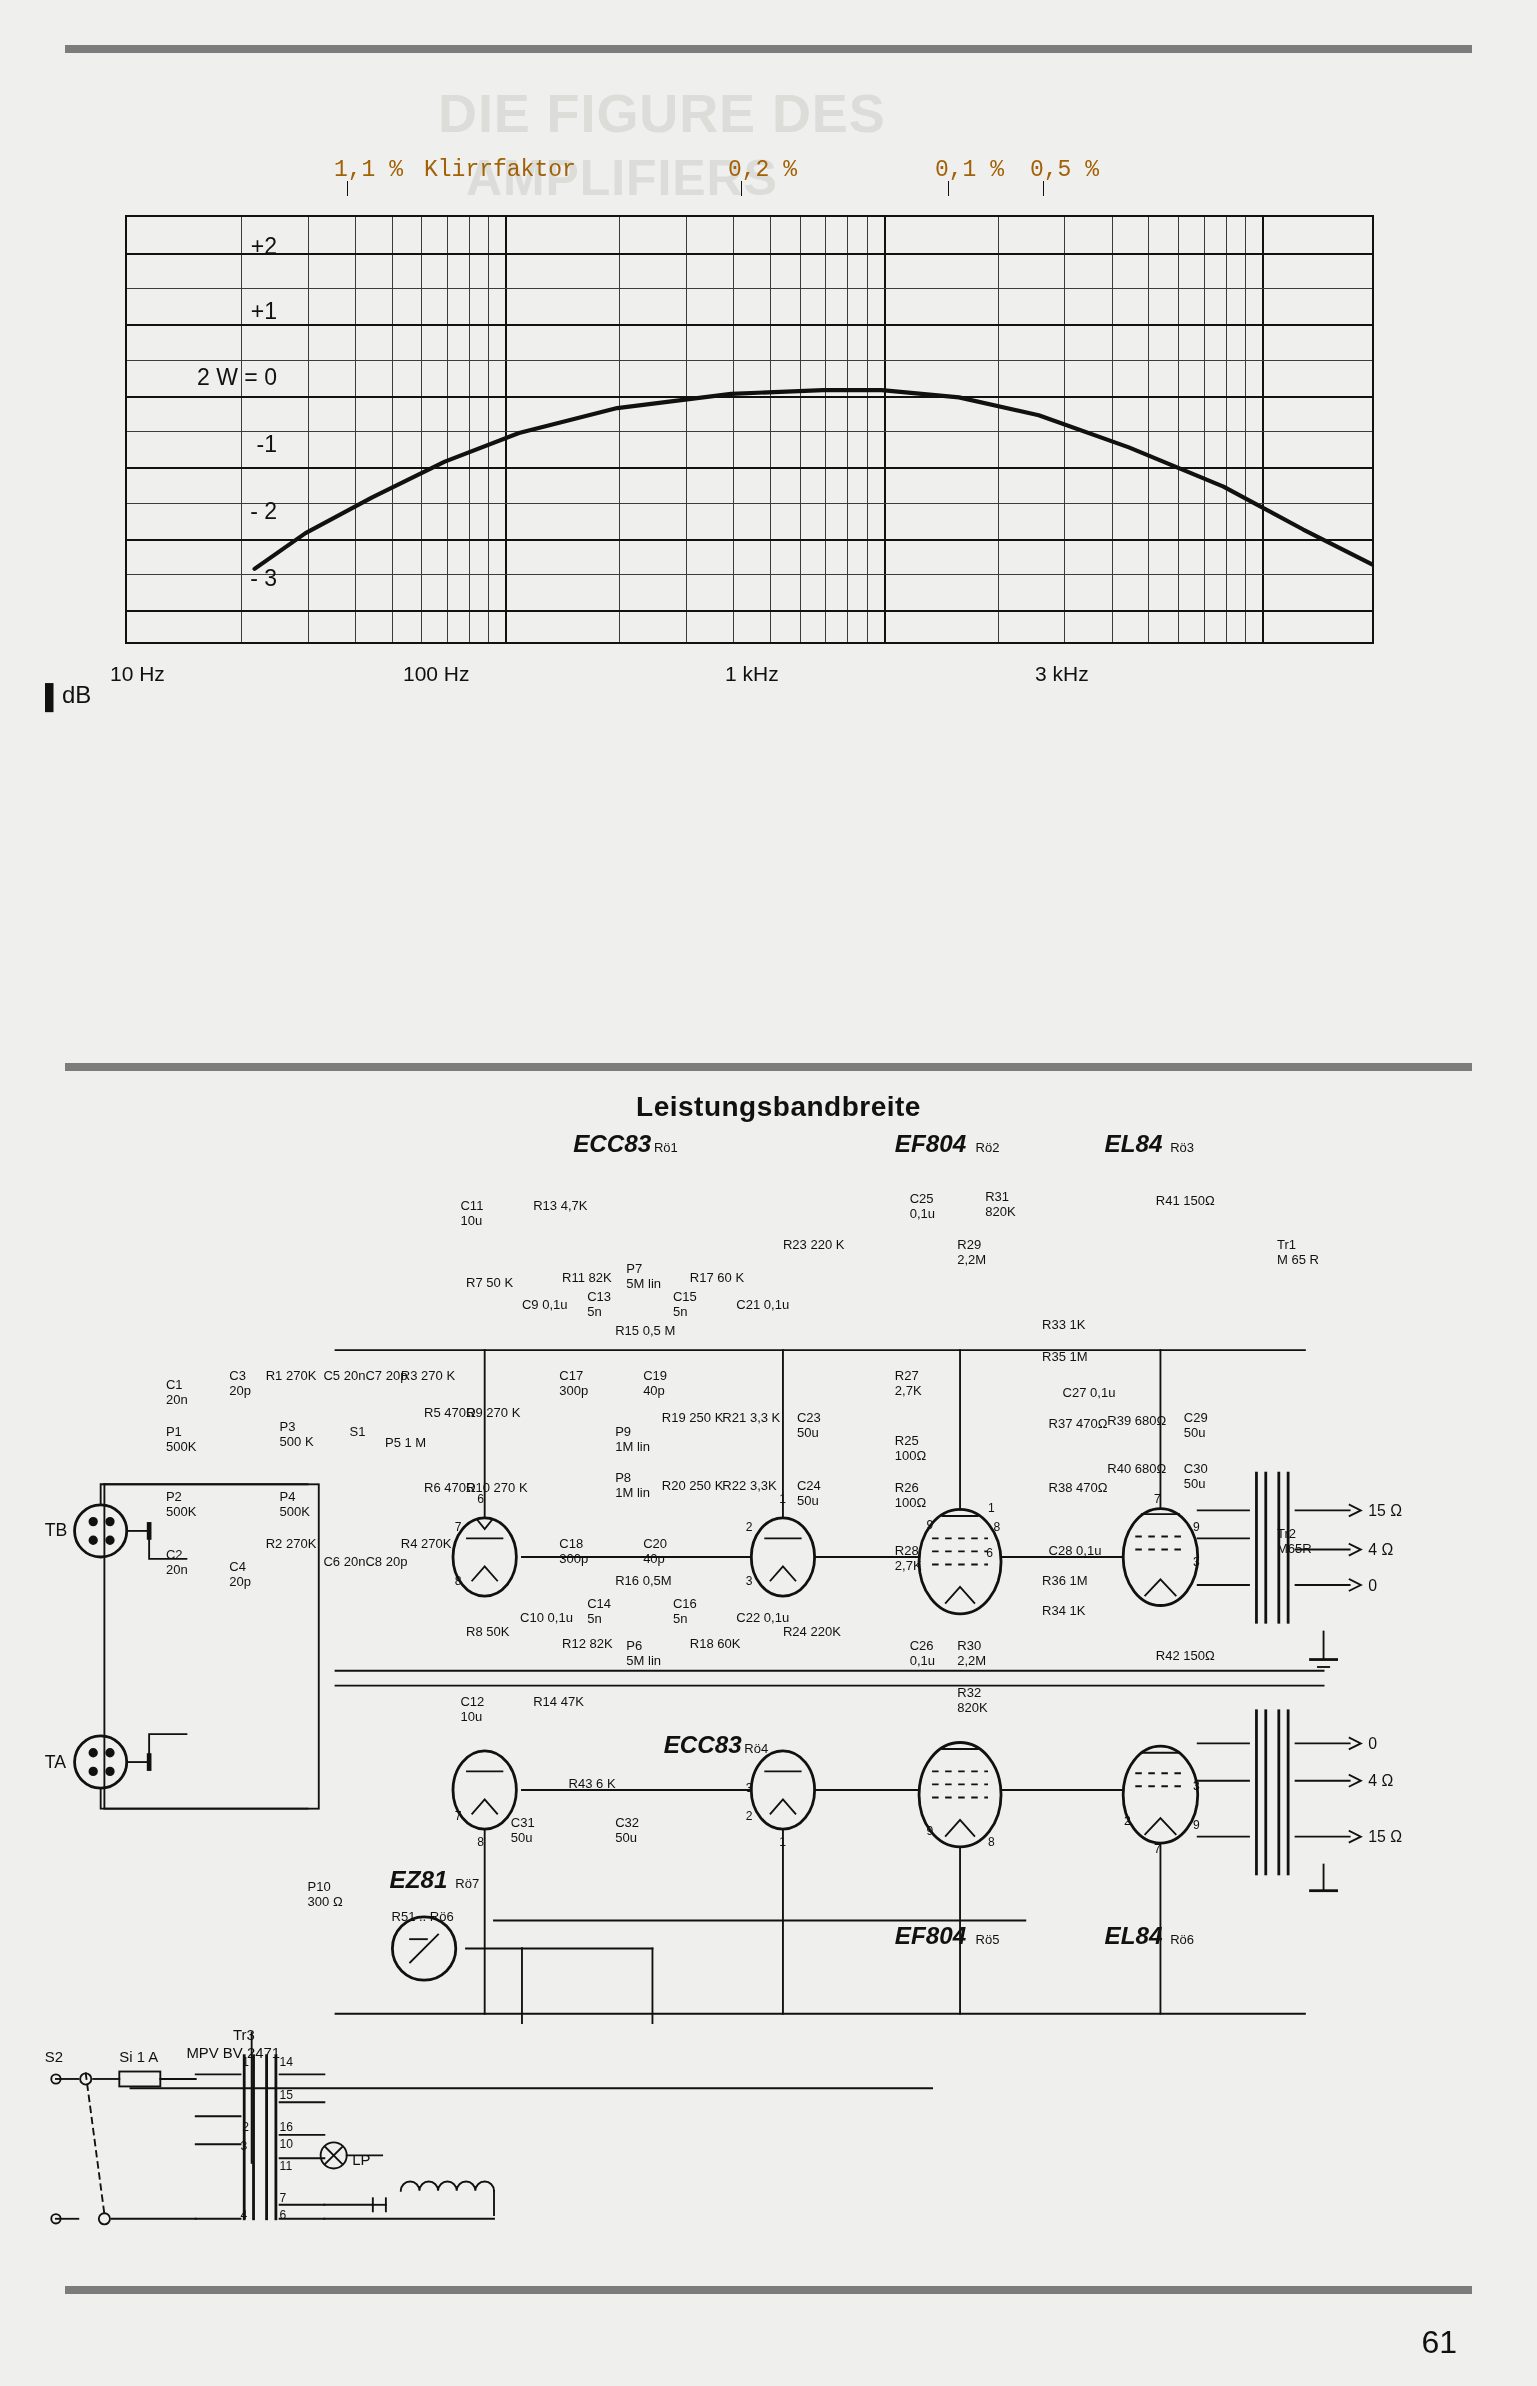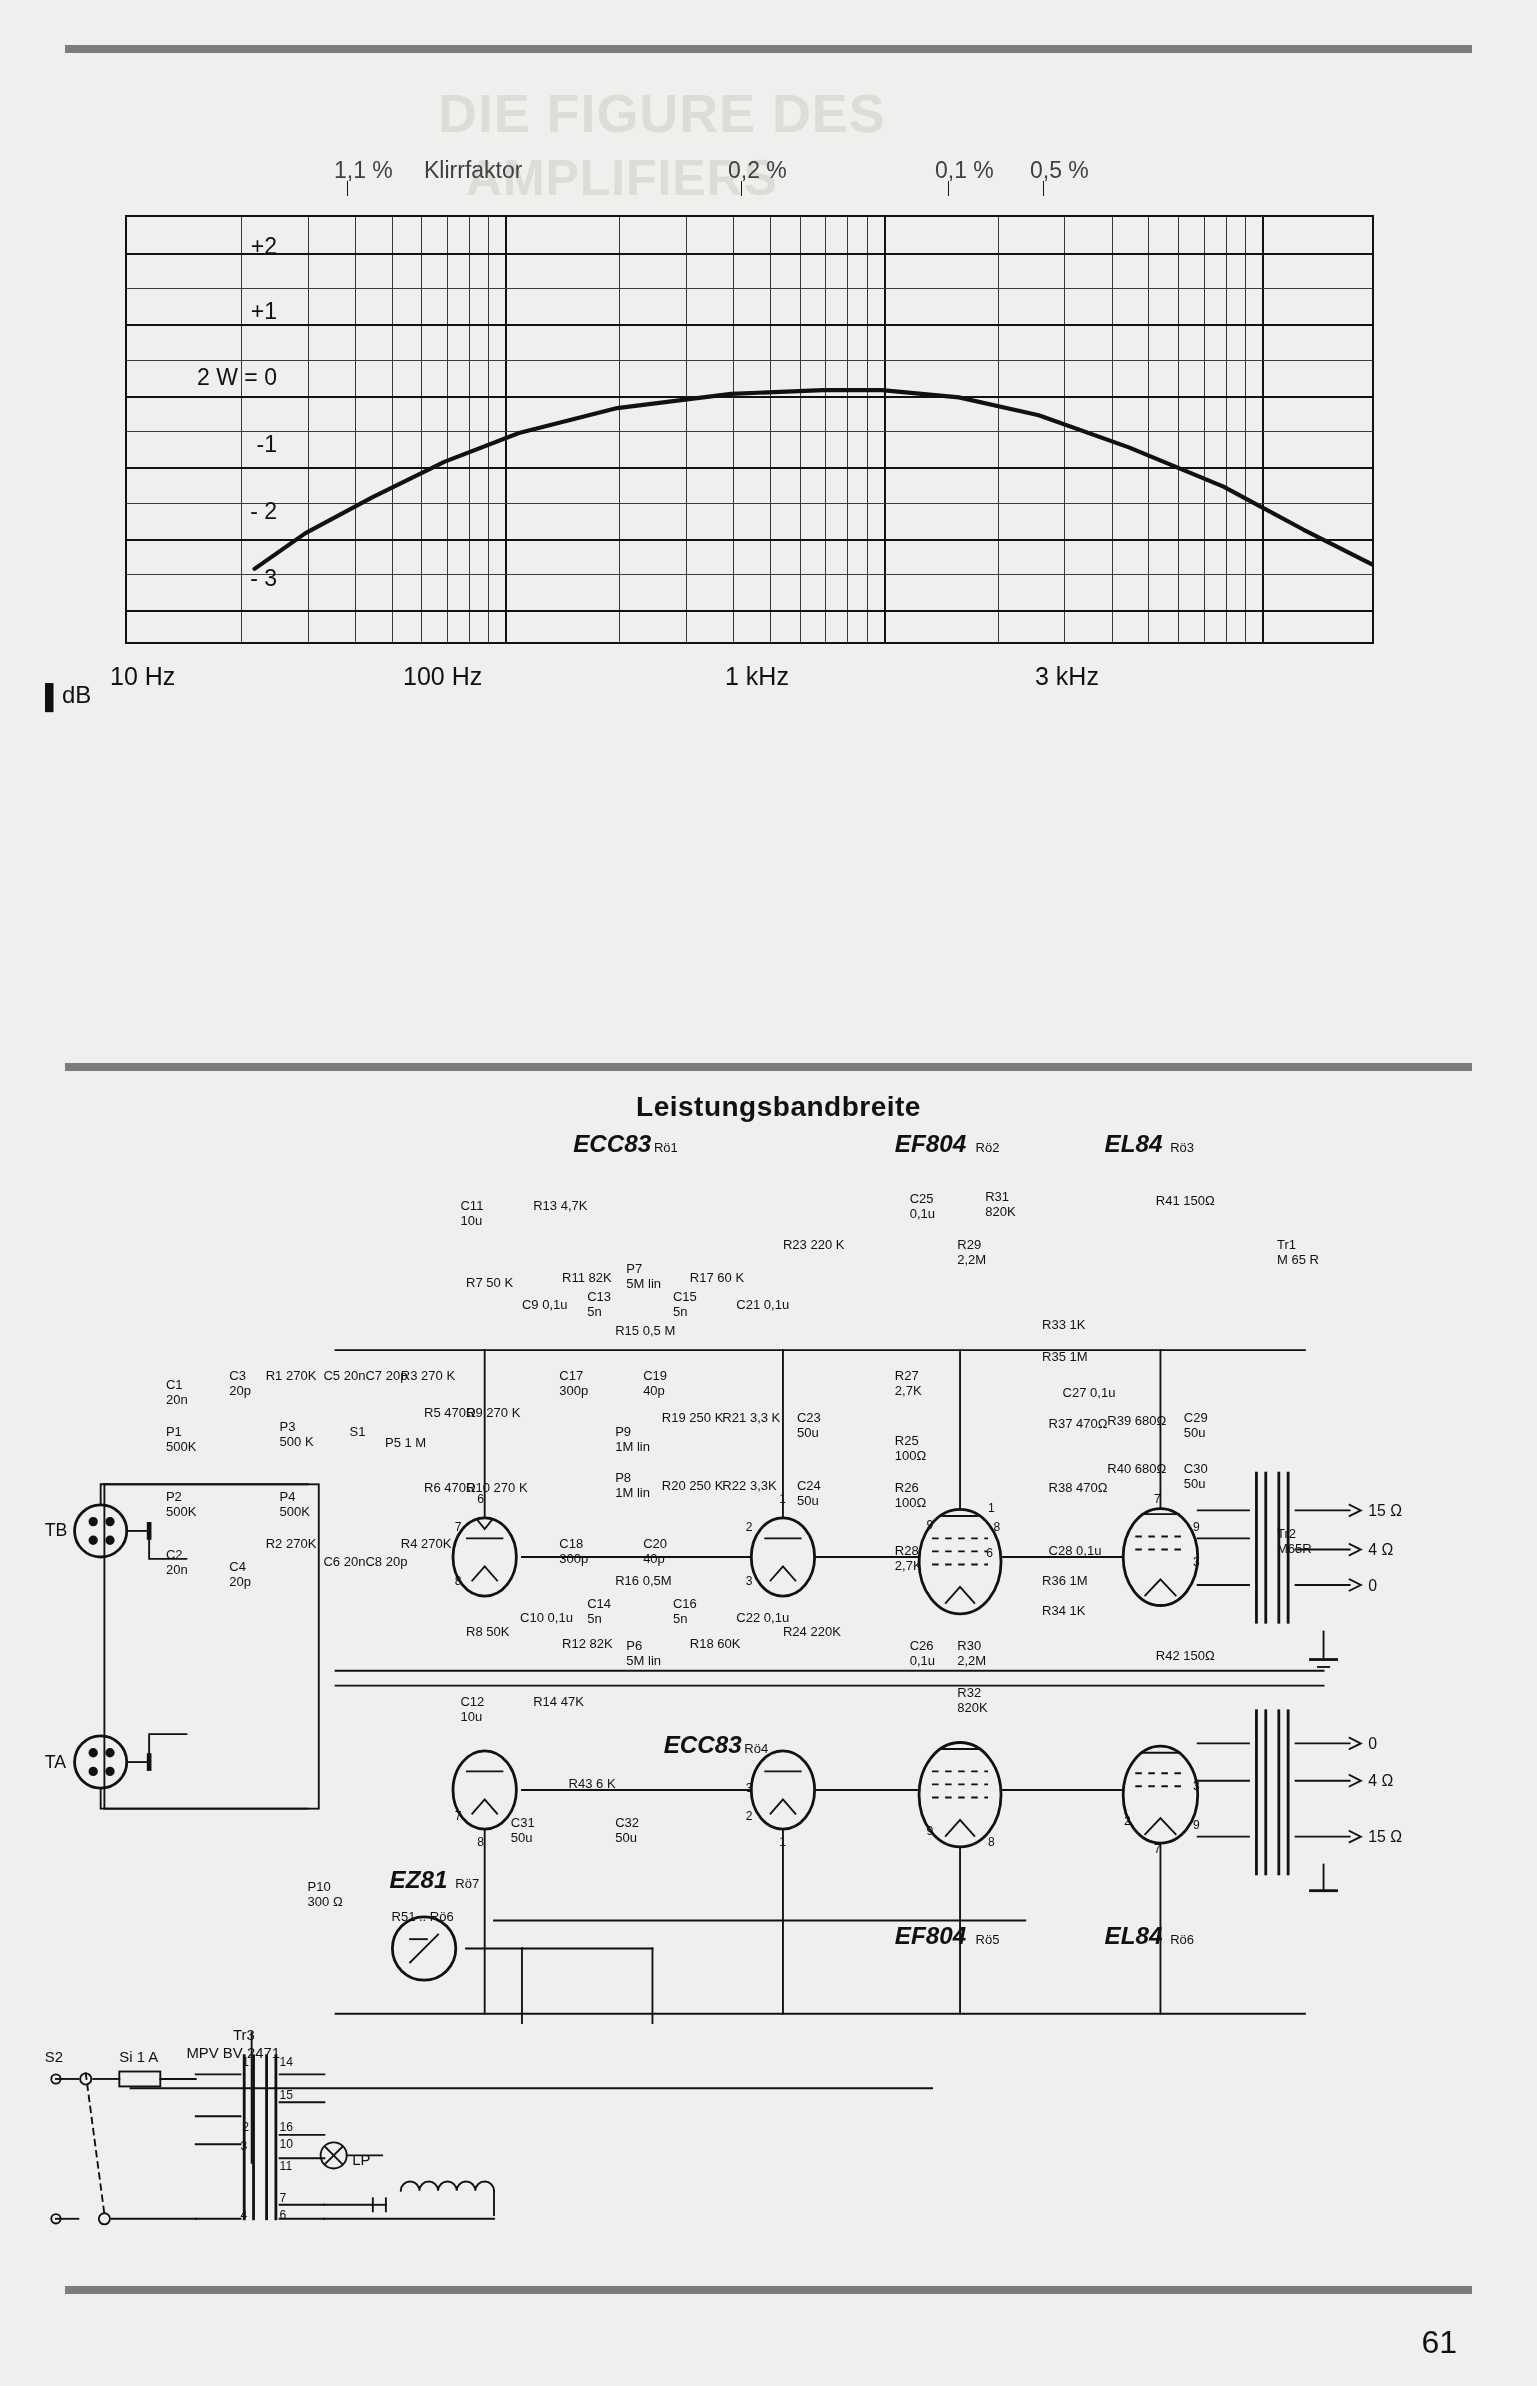--- a/index.html
+++ b/index.html
@@ -35,25 +35,25 @@
     position:absolute;left:125px;top:75px;width:1249px;height:429px;
     border:2.8px solid #111;background:transparent;
     box-sizing:border-box;
   }
   .vline{position:absolute;top:0;bottom:0;width:0.9px;background:#3b3b3b;}
   .vline.major{width:1.9px;background:#111;}
   .hline{position:absolute;left:0;right:0;height:0.9px;background:#3b3b3b;}
   .hline.major{height:1.9px;background:#111;}
 
   .ylabel{position:absolute;right:1260px;font-size:23px;color:#111;white-space:nowrap;text-align:right;}
-  .xlabel{position:absolute;font-size:25px;color:#111;white-space:nowrap;}
+  .xlabel{position:absolute;font-size:21px;color:#111;white-space:nowrap;}
   .dbmark{position:absolute;left:45px;top:541px;font-size:24px;}
   .dbmark .arrow{display:inline-block;transform:translateY(1.9px);}
 
-  .klirr{position:absolute;font-size:23px;color:#404040;white-space:nowrap;}
+  .klirr{position:absolute;font-size:23px;color:#a16207;white-space:nowrap;font-family:Liberation Mono, monospace;}
   .klirr .tick{position:absolute;left:13px;top:24px;width:0.9px;height:15px;background:#111;}
   .charttitle{
     position:absolute;left:0;right:0;top:951px;text-align:center;
     font-size:28px;font-weight:bold;letter-spacing:0.5px;padding-left:20px;
   }
   .curve{position:absolute;left:125px;top:75px;}
 
   
   #schem{position:absolute;left:0;top:1100px;width:1537px;height:1175px;}
   #schem svg{position:absolute;left:0;top:0;}

